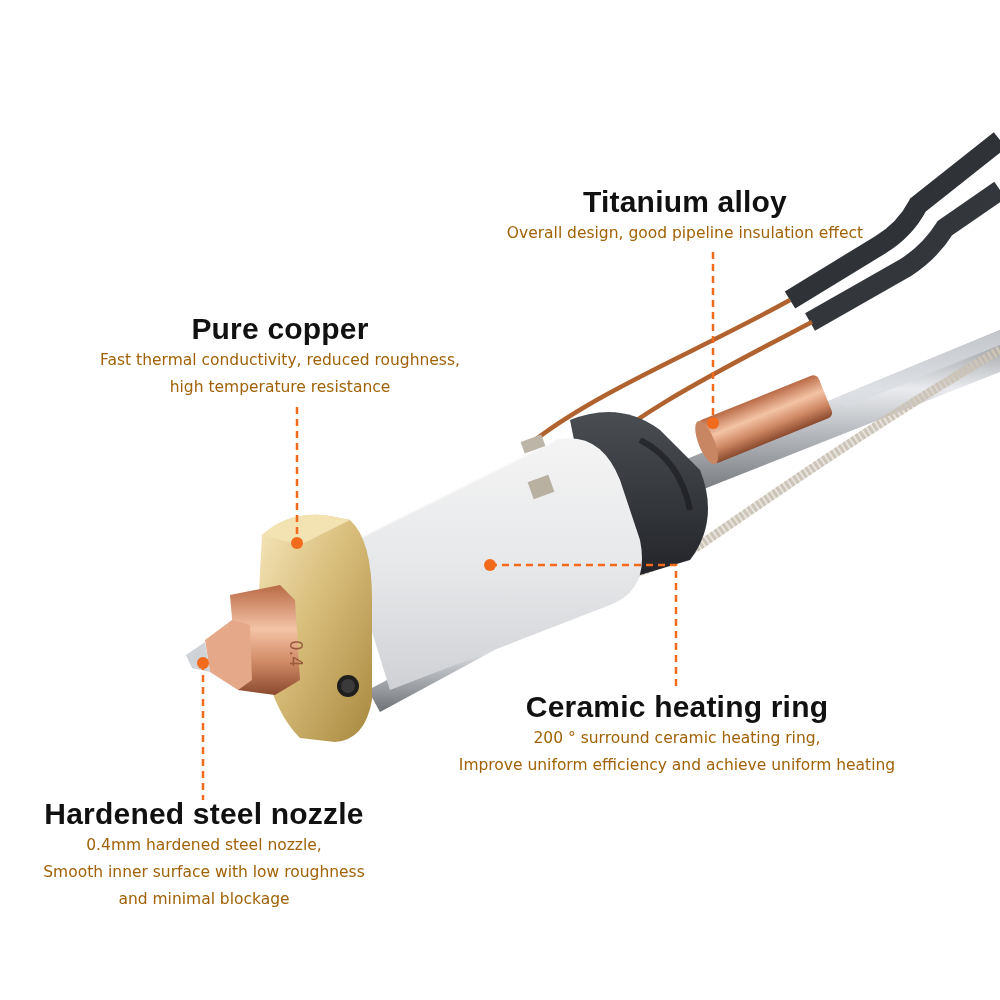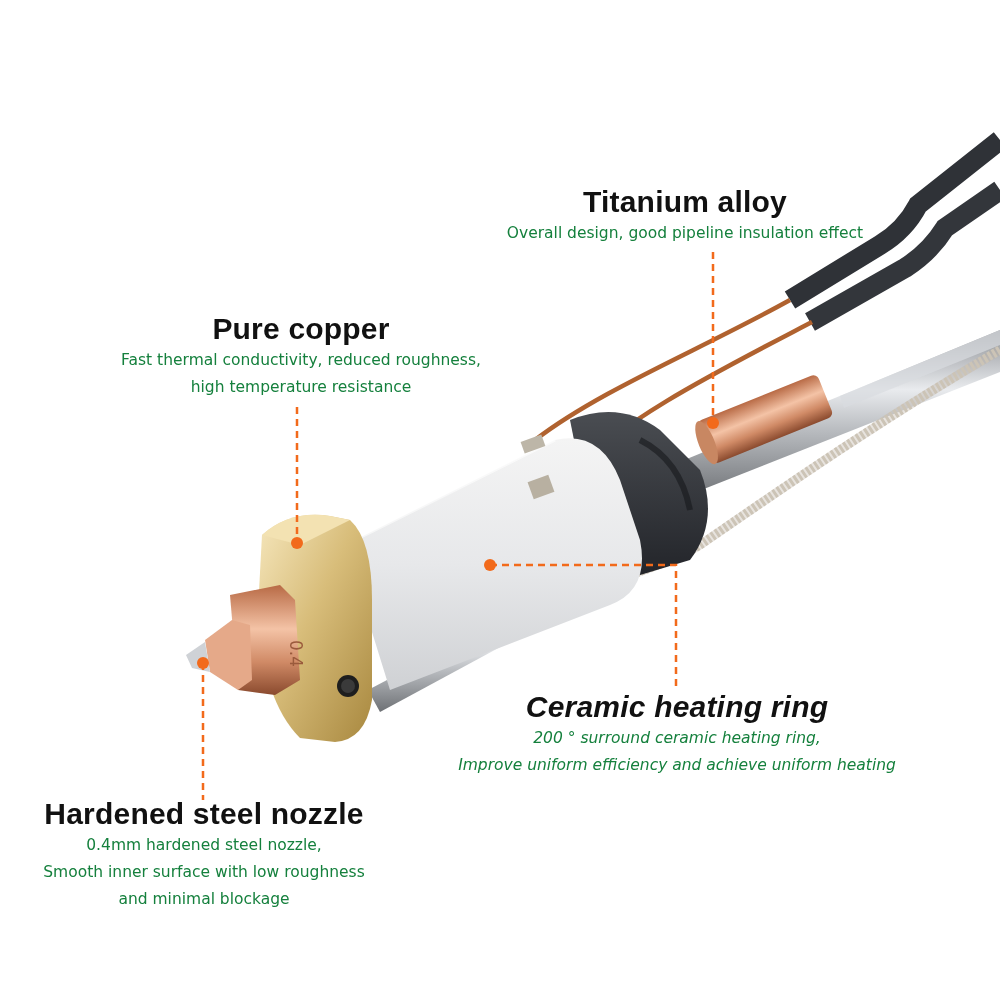--- a/index.html
+++ b/index.html
@@ -1,20 +1,20 @@
 <!DOCTYPE html>
 <html><head>
 <meta charset="utf-8">
 <style>
   html, body { margin: 0; padding: 0; background: #ffffff; }
   body { width: 1000px; height: 1000px; position: relative; overflow: hidden; font-family: "DejaVu Sans", sans-serif; }
   #art { position: absolute; left: 0; top: 0; width: 1000px; height: 1000px; }
   .label { position: absolute; text-align: center; color: #111; }
   .title { font-family: "Liberation Sans", "DejaVu Sans", sans-serif; font-weight: 700; font-size: 30px; line-height: 36px; white-space: nowrap; letter-spacing: 0.2px; }
-  .desc { font-family: "DejaVu Sans", sans-serif; font-size: 15.5px; line-height: 27px; white-space: nowrap; color: #15803d; }
+  .desc { font-family: "DejaVu Sans", sans-serif; font-size: 15.5px; line-height: 27px; white-space: nowrap; color: #a16207; }
 </style>
 </head>
 <body>
 
 <svg id="art" viewBox="0 0 1000 1000" xmlns="http://www.w3.org/2000/svg">
   <defs>
     <linearGradient id="steel" x1="0" y1="0" x2="0" y2="1">
       <stop offset="0" stop-color="#8d9094"></stop>
       <stop offset="0.35" stop-color="#e9ebee"></stop>
       <stop offset="0.6" stop-color="#b7babe"></stop>
@@ -107,27 +107,27 @@
     <circle cx="490" cy="565" r="6"></circle>
     <circle cx="203" cy="663" r="6"></circle>
   </g>
 </svg>
 
 <div class="label" style="left:435px; top:184px; width:500px;">
   <div class="title">Titanium alloy</div>
   <div class="desc">Overall design, good pipeline insulation effect</div>
 </div>
 
-<div class="label" style="left:51px; top:311px; width:500px;">
+<div class="label" style="left:30px; top:311px; width:500px;">
   <div class="title">Pure copper</div>
   <div class="desc">Fast thermal conductivity, reduced roughness,</div>
   <div class="desc">high temperature resistance</div>
 </div>
 
-<div class="label" style="left:397px; top:689px; width:560px;font-style:italic;">
+<div class="label" style="left:397px; top:689px; width:560px;">
   <div class="title">Ceramic heating ring</div>
   <div class="desc">200 ° surround ceramic heating ring,</div>
   <div class="desc">Improve uniform efficiency and achieve uniform heating</div>
 </div>
 
 <div class="label" style="left:-46px; top:796px; width:500px;">
   <div class="title">Hardened steel nozzle</div>
   <div class="desc">0.4mm hardened steel nozzle,</div>
   <div class="desc">Smooth inner surface with low roughness</div>
   <div class="desc">and minimal blockage</div>

